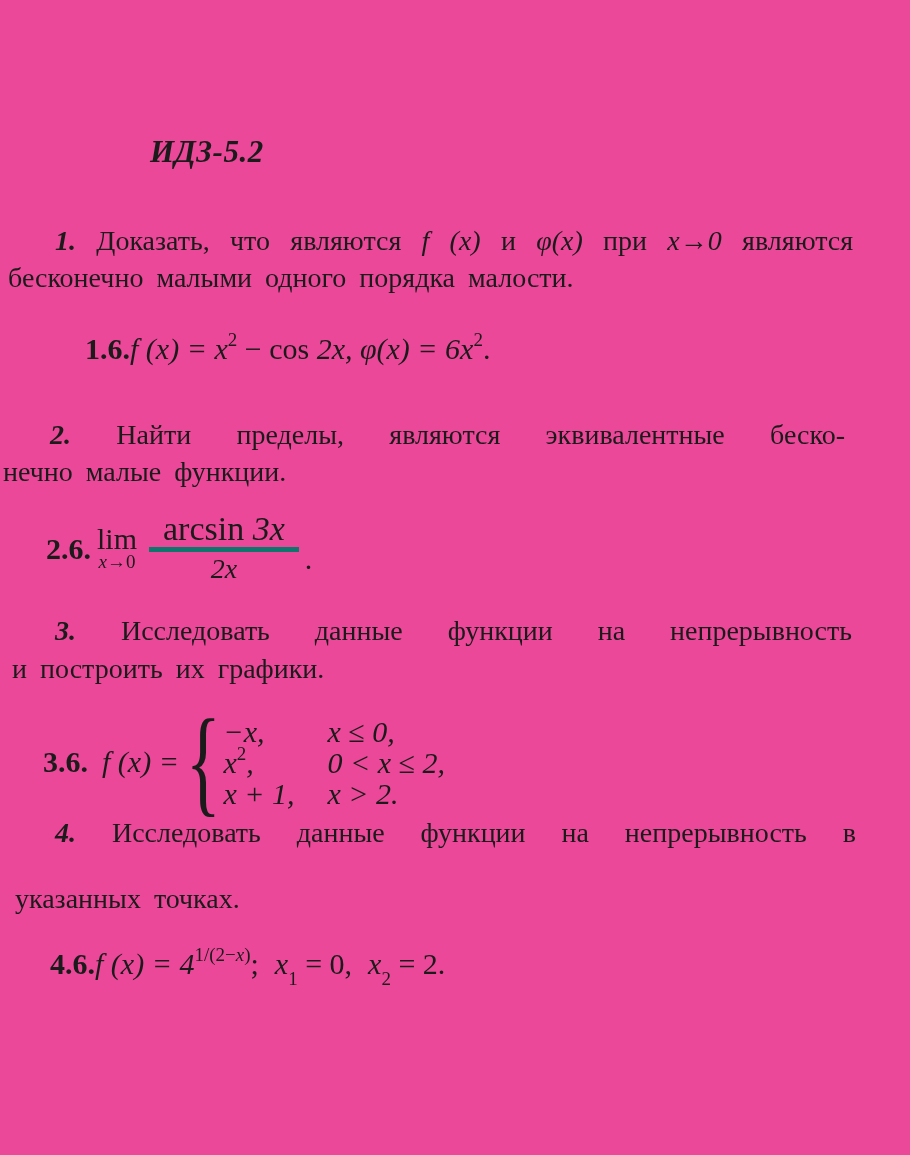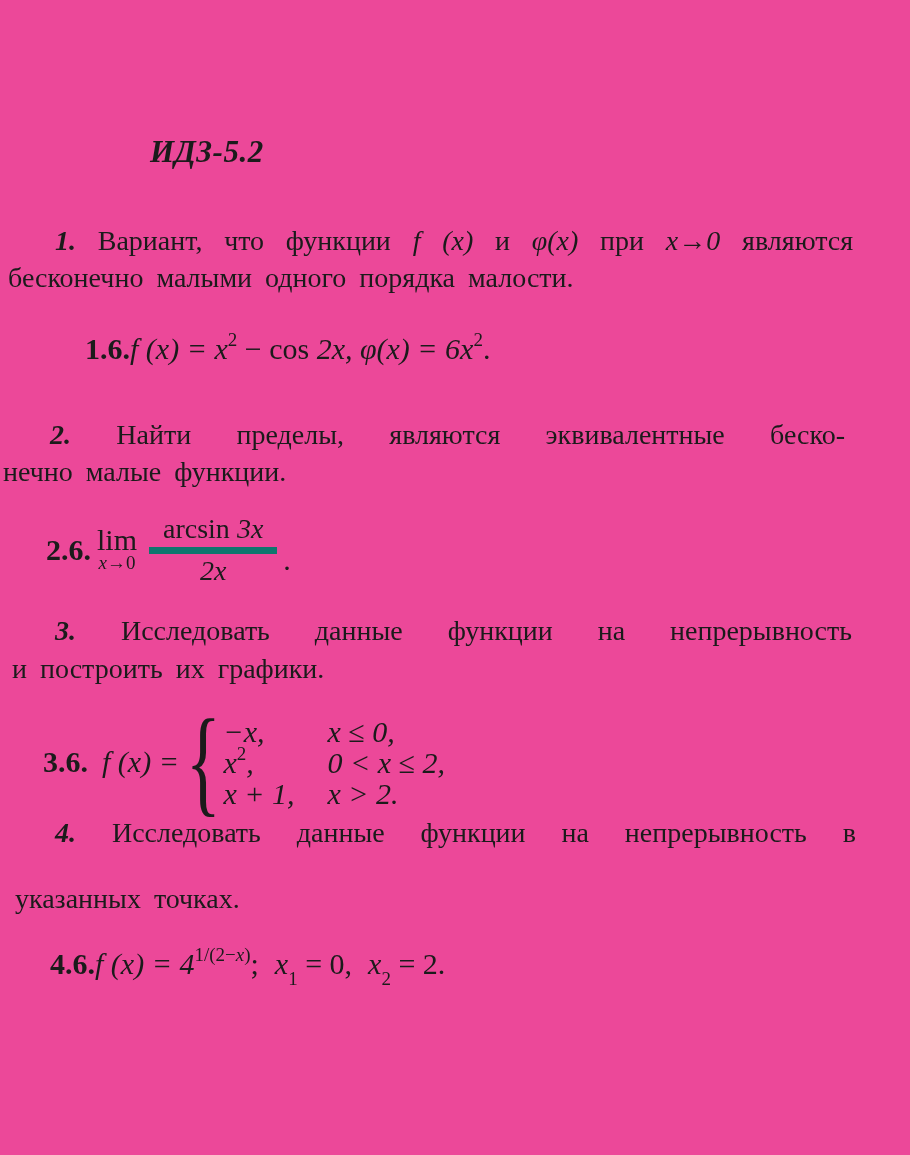--- a/index.html
+++ b/index.html
@@ -52,24 +52,24 @@
     position: relative; bottom: -4px;
   }
   
   .limwrap {
     display: inline-flex; flex-direction: column; align-items: center;
     margin: 0 12px 0 6px;
   }
   .lim { font-size: 30px; line-height: 26px; }
   .limsub { font-size: 19px; line-height: 20px; }
   .frac { display: inline-flex; flex-direction: column; align-items: center; }
-  .fnum { font-size: 28px; line-height: 30px; padding: 0 14px 3px; }
+  .fnum { font-size: 34px; line-height: 30px; padding: 0 14px 3px; }
   .fden {
     font-size: 28px; line-height: 30px;
-    border-top: 7px solid #0f766e;
+    border-top: 5px solid #0f766e;
     align-self: stretch; text-align: center; padding-top: 2px;
   }
   .enddot { align-self: center; margin: 20px 0 0 6px; }
   
   .brace {
     font-size: 118px; line-height: 0.82; font-weight: 400;
     transform: scaleX(0.62);
     margin: 0 -8px 0 -12px;
     display: inline-block;
   }
@@ -80,21 +80,21 @@
 </style>
 </head>
 <body>
 
 <div class="page">
 
   <span class="hdr-code">ИДЗ-5.2</span>
 
   <div class="jline" style="left:55px; top:223px; width:798px;">
     <span class="pnum">1.</span>
-    <span>Вариант, что функции</span>
+    <span>Доказать, что являются</span>
     <span class="mi">f (x)</span>
     <span>и</span>
     <span class="mi">φ(x)</span>
     <span>при</span>
     <span class="mi">x→0</span>
     <span>являются</span>
   </div>
   <div class="line2" style="left:8px; top:260px;">бесконечно малыми одного порядка малости.</div>
 
   <div class="formula" style="left:85px; top:332px;">

